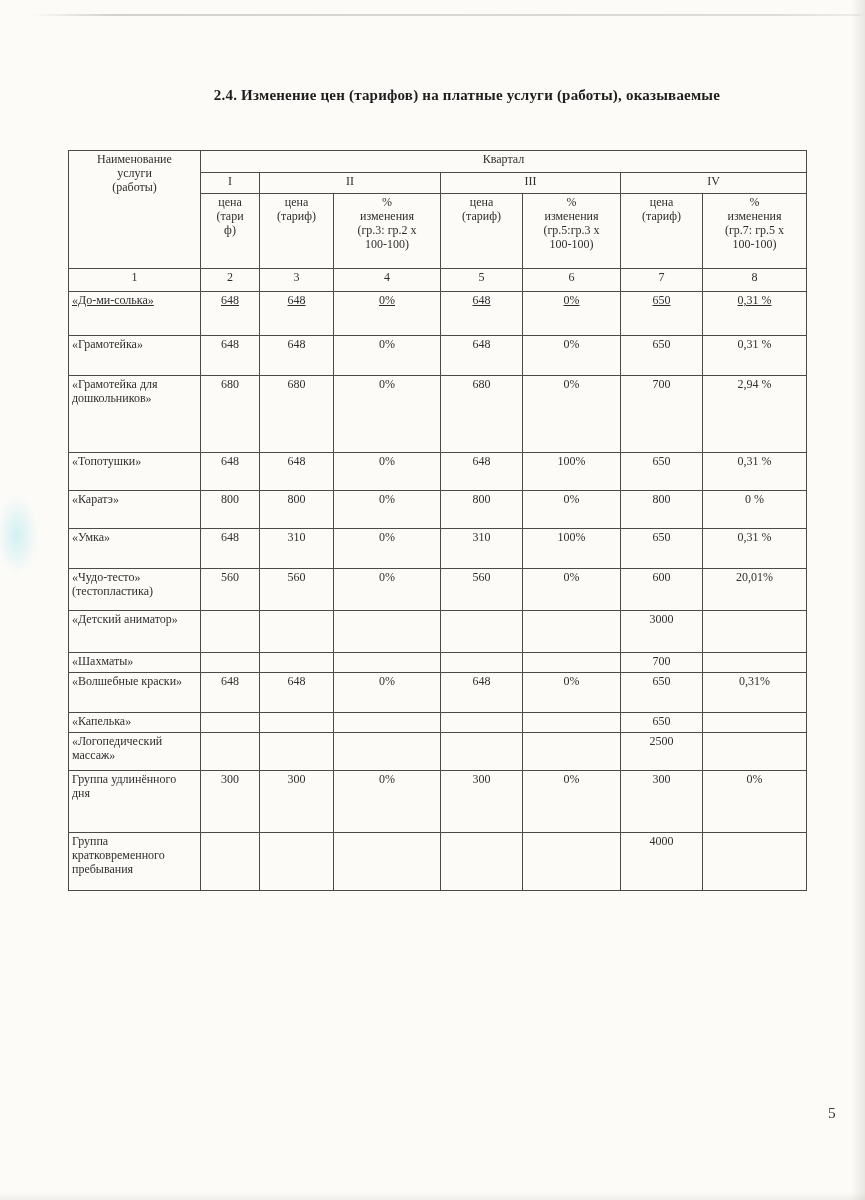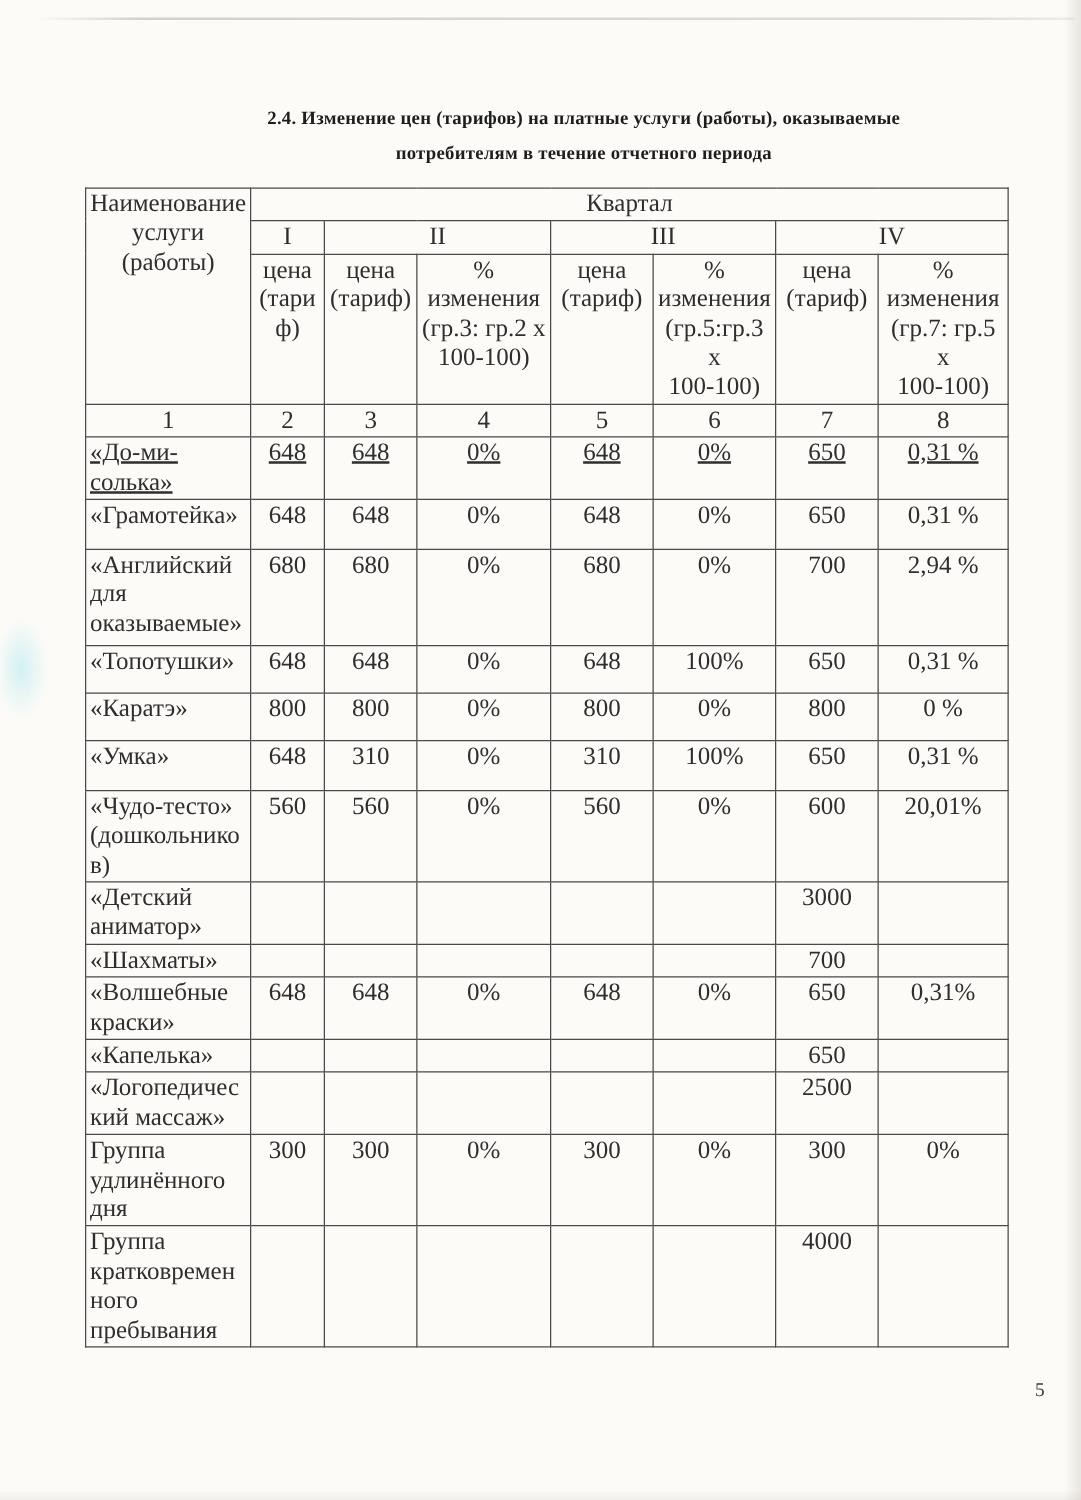--- a/index.html
+++ b/index.html
@@ -43,21 +43,21 @@
     line-height: 28px;
     color: #1d1d1d;
     letter-spacing: 0.2px;
   }
   
   table.tariff {
     position: absolute; top: 150px; left: 68px;
     width: 738px;
     border-collapse: collapse;
     table-layout: fixed;
-    font-size: 20px;
+    font-size: 12px;
     line-height: 1.17;
     color: #2e2e2e;
   }
   table.tariff th, table.tariff td {
     border: 1.5px solid #4a4a4a;
     vertical-align: top;
     font-weight: normal;
     padding: 1px 3px;
     overflow: hidden;
   }
@@ -86,21 +86,20 @@
 
 <div class="page">
 
   <div class="scan-line-top"></div>
   <div class="scan-smudge"></div>
   <div class="page-edge-right"></div>
   <div class="page-edge-bottom"></div>
 
   <div class="doc-title">
     <div>2.4. Изменение цен (тарифов) на платные услуги (работы), оказываемые</div>
-    <div>потребителям в течение отчетного периода</div>
   </div>
 
   <table class="tariff">
     <colgroup>
       <col style="width:132px">
       <col style="width:59px">
       <col style="width:74px">
       <col style="width:107px">
       <col style="width:82px">
       <col style="width:98px">
@@ -169,21 +168,21 @@
           <td class="name-cell">«Грамотейка»</td>
           <td class="val-cell">648</td>
           <td class="val-cell">648</td>
           <td class="val-cell">0%</td>
           <td class="val-cell">648</td>
           <td class="val-cell">0%</td>
           <td class="val-cell">650</td>
           <td class="val-cell">0,31 %</td>
         </tr>
         <tr style="height: 77px;">
-          <td class="name-cell">«Английский для оказываемые»</td>
+          <td class="name-cell">«Грамотейка для дошкольников»</td>
           <td class="val-cell">680</td>
           <td class="val-cell">680</td>
           <td class="val-cell">0%</td>
           <td class="val-cell">680</td>
           <td class="val-cell">0%</td>
           <td class="val-cell">700</td>
           <td class="val-cell">2,94 %</td>
         </tr>
         <tr style="height: 38px;">
           <td class="name-cell">«Топотушки»</td>
@@ -209,21 +208,21 @@
           <td class="name-cell">«Умка»</td>
           <td class="val-cell">648</td>
           <td class="val-cell">310</td>
           <td class="val-cell">0%</td>
           <td class="val-cell">310</td>
           <td class="val-cell">100%</td>
           <td class="val-cell">650</td>
           <td class="val-cell">0,31 %</td>
         </tr>
         <tr style="height: 42px;">
-          <td class="name-cell">«Чудо-тесто» (дошкольников)</td>
+          <td class="name-cell">«Чудо-тесто» (тестопластика)</td>
           <td class="val-cell">560</td>
           <td class="val-cell">560</td>
           <td class="val-cell">0%</td>
           <td class="val-cell">560</td>
           <td class="val-cell">0%</td>
           <td class="val-cell">600</td>
           <td class="val-cell">20,01%</td>
         </tr>
         <tr style="height: 42px;">
           <td class="name-cell">«Детский аниматор»</td>

